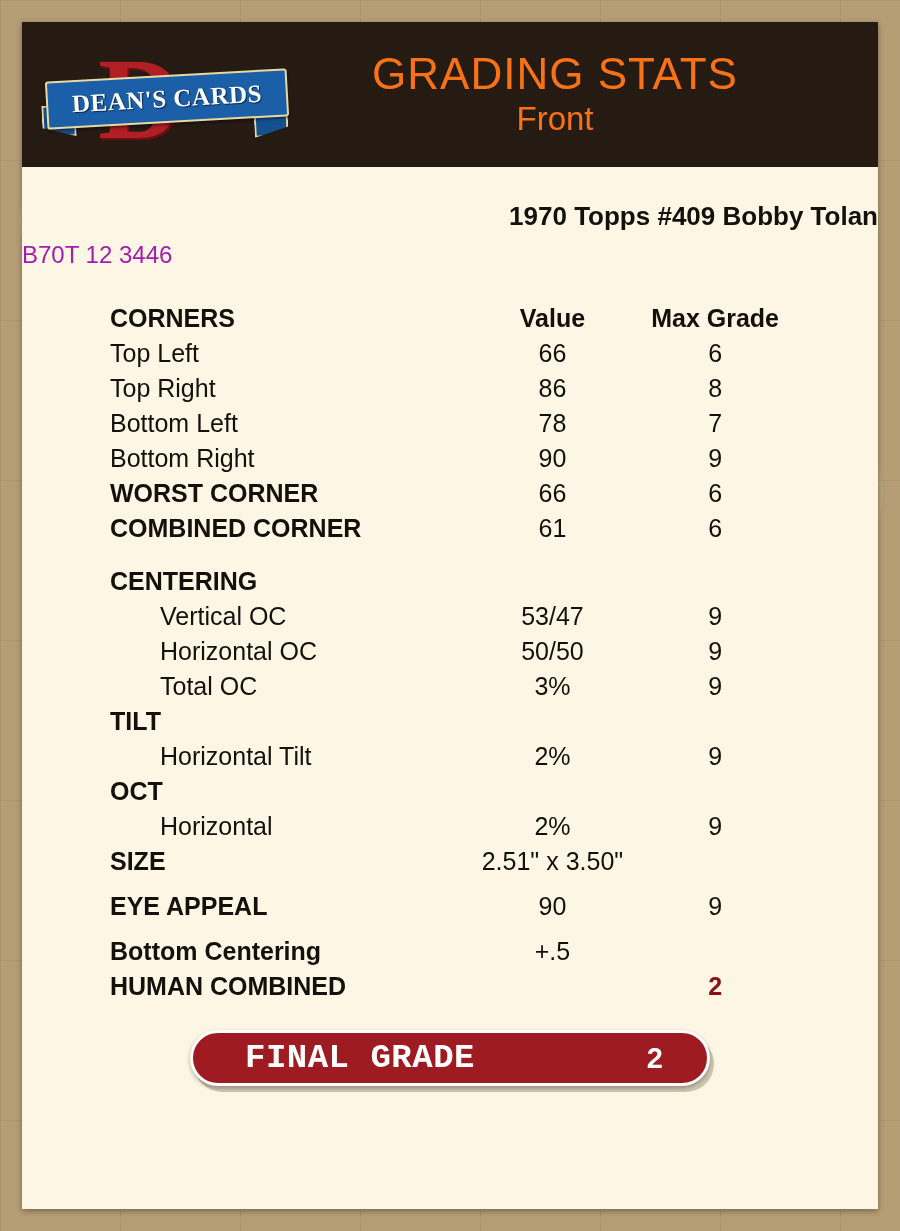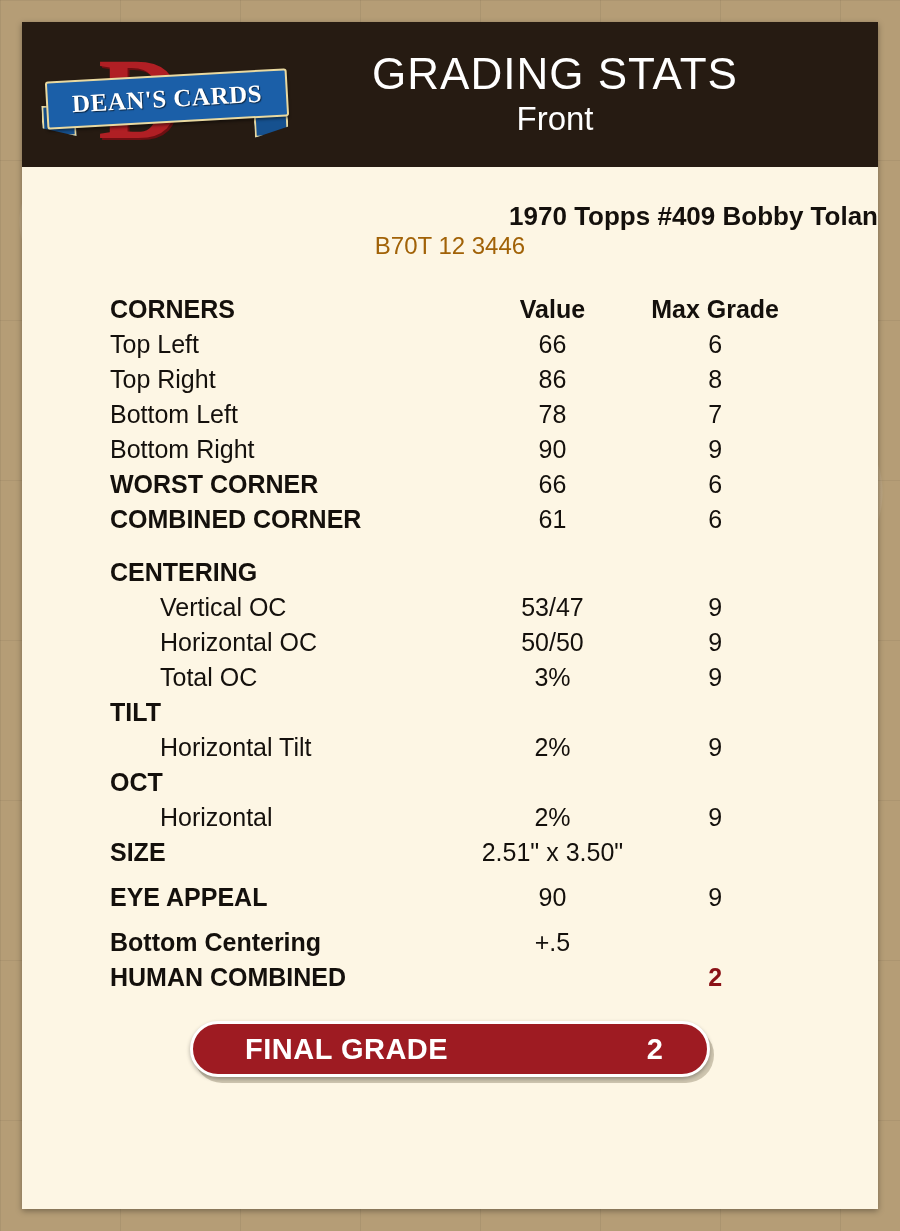--- a/index.html
+++ b/index.html
@@ -94,21 +94,21 @@
     background: #16518f;
     transform: rotate(-3deg);
     border: 2px solid #e9d9a0;
   }
   .logo-tail-l { left: 2px; clip-path: polygon(0 0, 100% 0, 100% 100%, 0 70%); }
   .logo-tail-r { right: 2px; clip-path: polygon(0 0, 100% 0, 100% 70%, 0 100%); }
 
   .header-titles {
     flex: 1 1 auto;
     text-align: center;
-    color: #ffffff;
+    color: #f97316;
     padding-right: 40px;
   }
   .header-title {
     font-size: 44px;
     letter-spacing: 1px;
     line-height: 1.08;
   }
   .header-subtitle {
     font-size: 33px;
     line-height: 1.2;
@@ -118,23 +118,23 @@
   .body {
     padding: 34px 0 0 0;
   }
   .card-title {
     text-align: right;
     font-size: 26px;
     font-weight: bold;
     color: #14100c;
   }
   .card-serial {
-    text-align: center;
     font-size: 24px;
-    color: #a16207;
+    color: #a21caf;
+    margin-top: 9px;
   }
 
   table.stats {
     margin: 32px auto 4px auto;
     border-collapse: collapse;
     width: 680px;
     color: #14100c;
   }
   table.stats td {
     padding: 0;
@@ -175,23 +175,24 @@
     border-radius: 30px;
     box-sizing: border-box;
     display: flex;
     align-items: center;
     justify-content: space-between;
     padding: 0 44px 0 52px;
     box-shadow: 0 2px 4px rgba(0,0,0,0.3);
   }
   .final-label {
     color: #ffffff;
-    font-size: 29px;
+    font-size: 34px;
     font-weight: bold;
     letter-spacing: 0.5px;
+    font-family: Liberation Mono, monospace;
   }
   .final-value {
     color: #ffffff;
     font-size: 29px;
     font-weight: bold;
   }
 </style>
 </head>
 <body>
 

